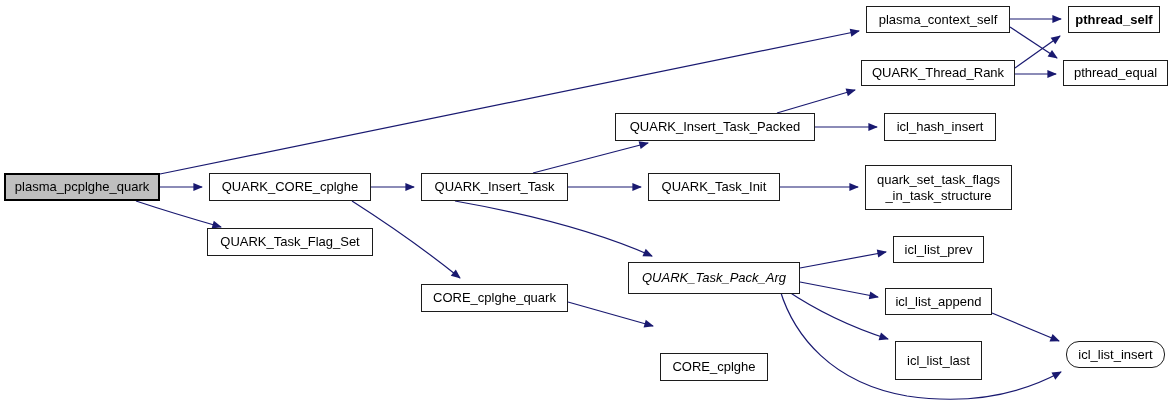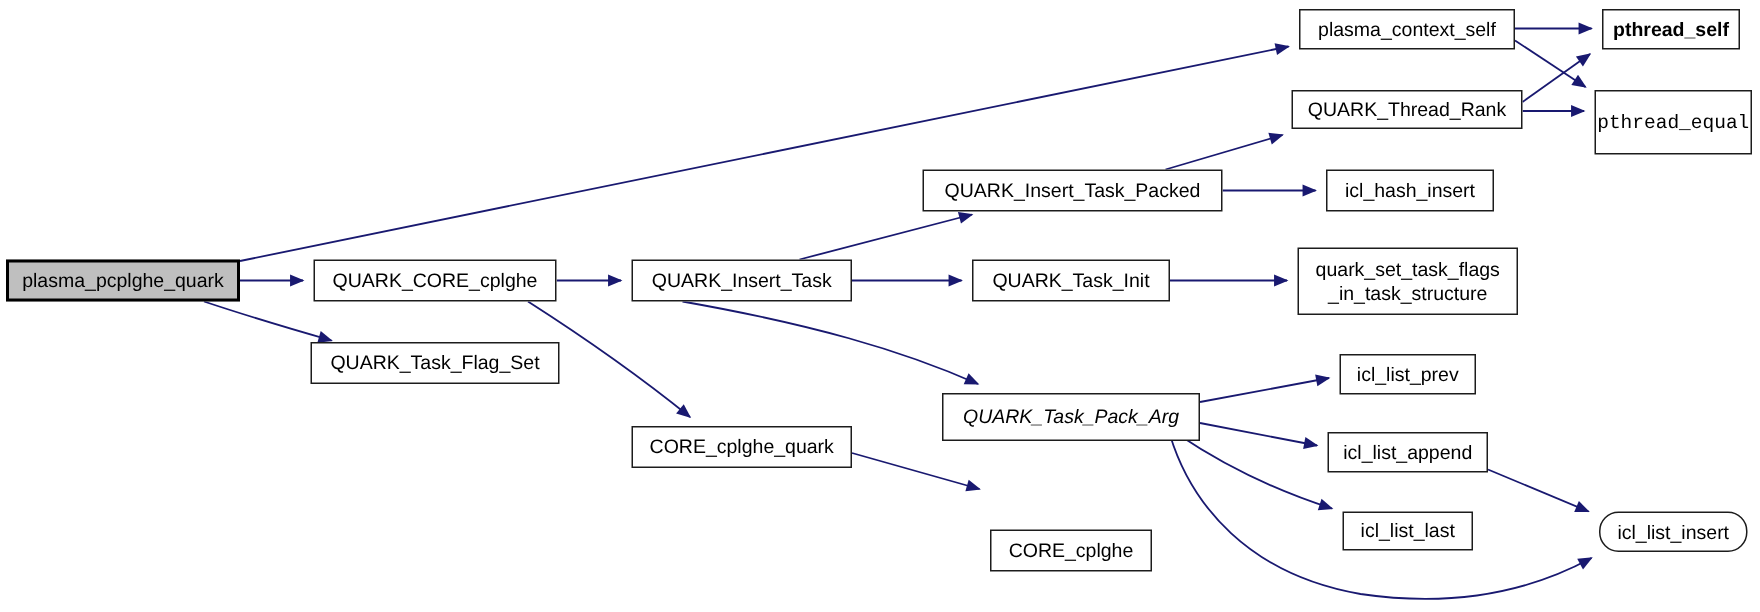--- a/index.html
+++ b/index.html
@@ -79,18 +79,18 @@
       <div class="node" style="left: 648px; top: 173px; width: 132px; height: 28px;">QUARK_Task_Init</div>
       <div class="node" style="left: 628px; top: 262px; width: 172px; height: 32px; font-style: italic;">QUARK_Task_Pack_Arg</div>
       <div class="node" style="left: 660px; top: 315px; width: 108px; height: 28px; margin-top: 38px;">CORE_cplghe</div>
       <div class="node" style="left: 866px; top: 6px; width: 144px; height: 27px;">plasma_context_self</div>
       <div class="node" style="left: 861px; top: 60px; width: 154px; height: 23px;">QUARK_Thread_Rank</div>
       <div class="node" style="left: 884px; top: 113px; width: 112px; height: 28px;">icl_hash_insert</div>
       <div class="node" style="left: 865px; top: 165px; width: 147px; height: 45px;">quark_set_task_flags
 _in_task_structure</div>
       <div class="node" style="left: 893px; top: 236px; width: 91px; height: 27px;">icl_list_prev</div>
       <div class="node" style="left: 885px; top: 288px; width: 107px; height: 27px;">icl_list_append</div>
-      <div class="node" style="left: 895px; top: 341px; width: 87px; height: 26px;">icl_list_last</div>
+      <div class="node" style="left: 895px; top: 341px; width: 87px; height: 39px;">icl_list_last</div>
       <div class="node" style="left: 1068px; top: 6px; width: 92px; height: 27px; font-weight: bold;">pthread_self</div>
-      <div class="node" style="left: 1063px; top: 60px; width: 105px; height: 43px; font-family: Liberation Mono, monospace;">pthread_equal</div>
+      <div class="node" style="left: 1063px; top: 60px; width: 105px; height: 26px;">pthread_equal</div>
       <div class="node" style="left: 1066px; top: 341px; width: 99px; height: 27px; border-radius: 13px;">icl_list_insert</div>
     </div>
 </div>
 
 </body></html>

